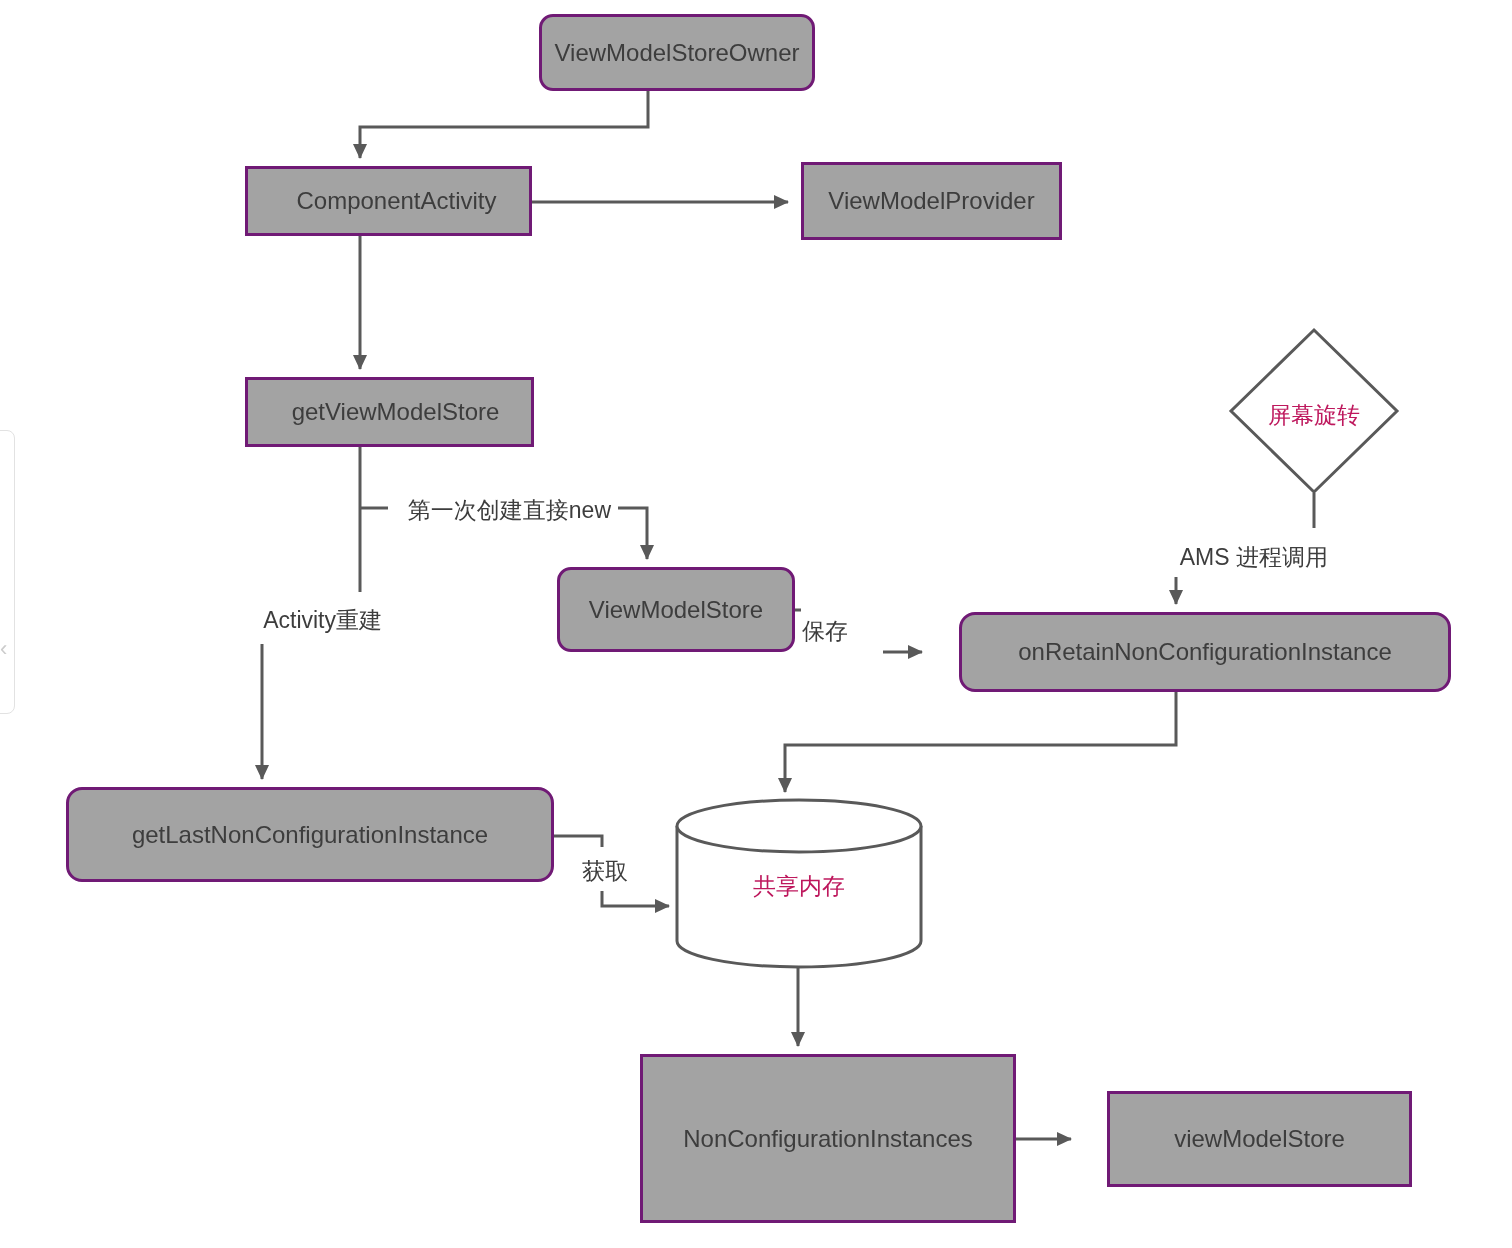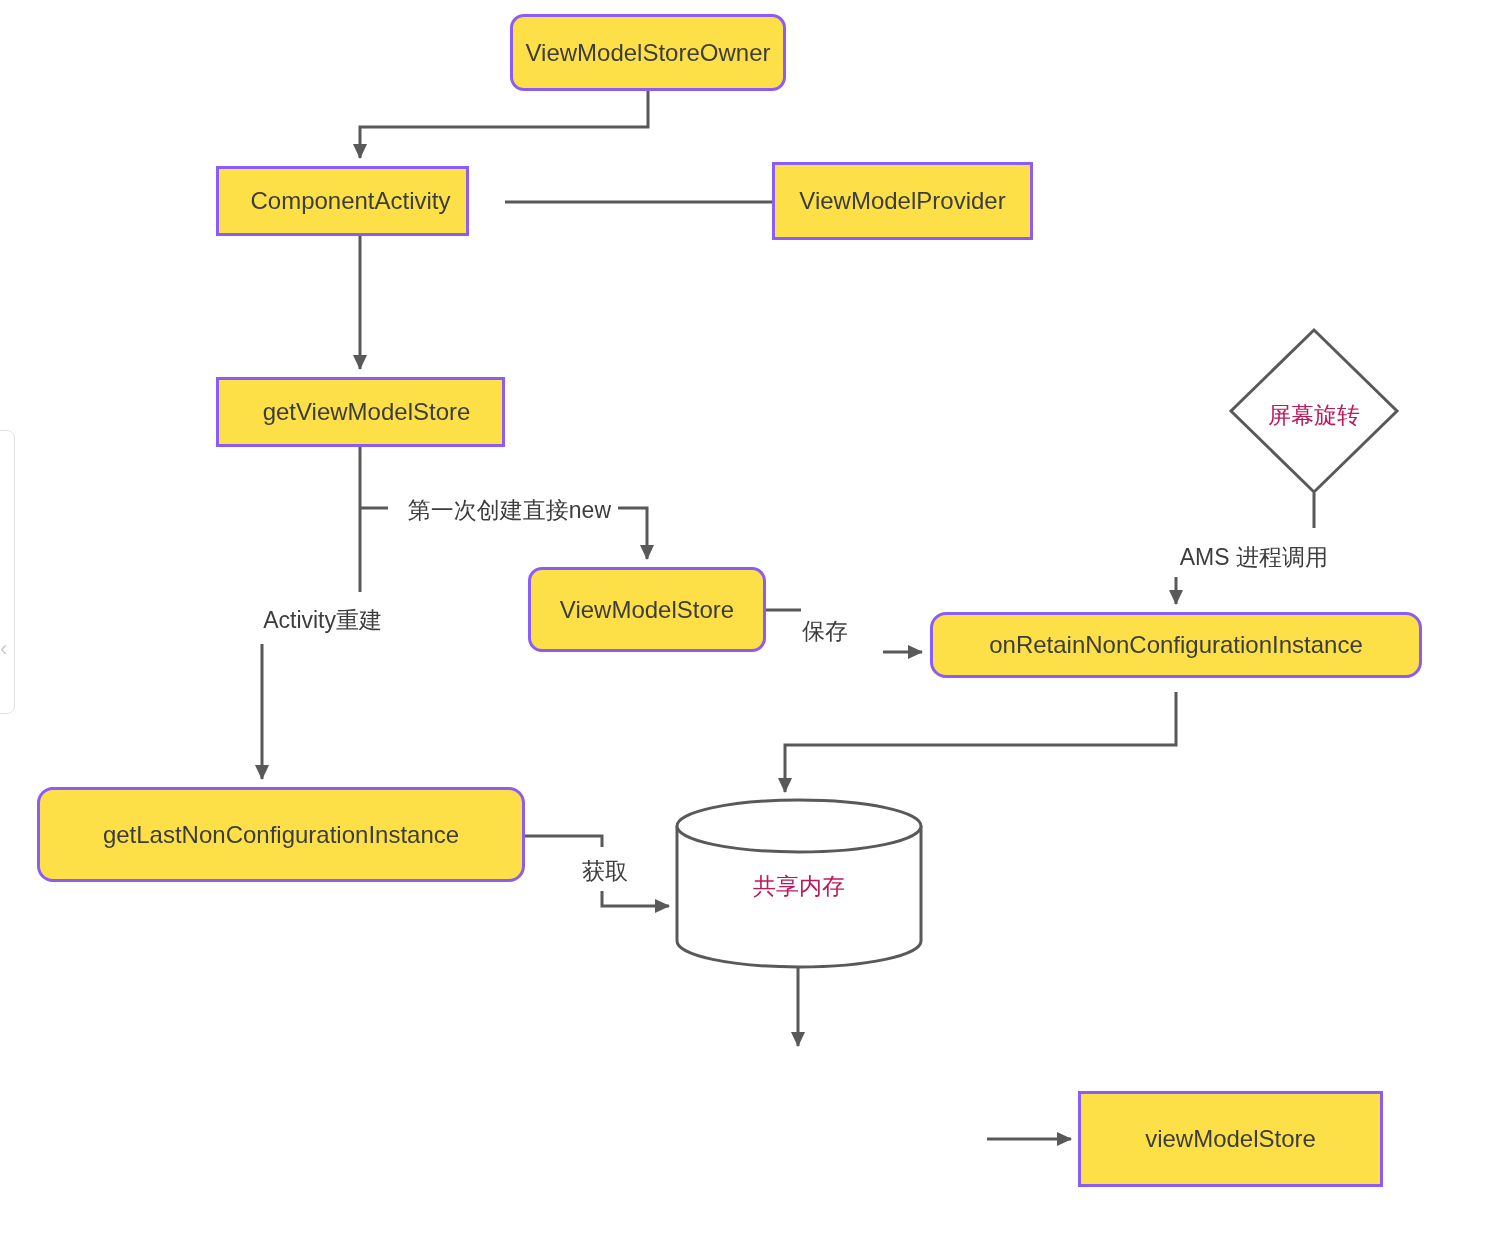--- a/index.html
+++ b/index.html
@@ -7,27 +7,28 @@
     position:relative;
     width:1512px;height:1248px;
     background:#ffffff;
     font-family:"Liberation Sans","DejaVu Sans",sans-serif;
     overflow:hidden;
   }
   .wires{position:absolute;left:0;top:0;width:1512px;height:1248px;}
   .node{
     position:absolute;
     display:flex;align-items:center;justify-content:center;
-    background:#fde047;
-    border:3px solid #8b5cf6;
+    background:#a3a3a3;
+    border:3px solid #701a75;
     color:#3d3d3d;
     font-size:24px;
     text-align:center;
     box-sizing:border-box;
     z-index:2;
+    margin-left:29px;
   }
   .rounded{border-radius:16px;}
   .label{
     position:absolute;
     color:#3d3d3d;
     font-size:23px;
     text-align:right;
     z-index:2;
     white-space:nowrap;
   }
@@ -113,32 +114,33 @@
     <polygon points="1314,330 1397,411 1314,492 1231,411" fill="#ffffff" stroke="#595959" stroke-width="3"></polygon>
 
     <g>
       <path d="M677,826 L677,941 A122,26 0 0 0 921,941 L921,826" fill="#ffffff" stroke="#595959" stroke-width="3"></path>
       <ellipse cx="799" cy="826" rx="122" ry="26" fill="#ffffff" stroke="#595959" stroke-width="3"></ellipse>
     </g>
   </svg>
 
   <div class="node rounded" style="left:510px;top:14px;width:276px;height:77px;border-radius:14px;">ViewModelStoreOwner</div>
 
-  <div class="node" style="left:216px;top:166px;width:253px;height:70px;padding-left:16px;">ComponentActivity</div>
+  <div class="node" style="left:216px;top:166px;width:287px;height:70px;padding-left:16px;">ComponentActivity</div>
 
   <div class="node" style="left:772px;top:162px;width:261px;height:78px;">ViewModelProvider</div>
 
   <div class="node" style="left:216px;top:377px;width:289px;height:70px;padding-left:12px;">getViewModelStore</div>
 
   <div class="node rounded" style="left:528px;top:567px;width:238px;height:85px;border-radius:14px;">ViewModelStore</div>
 
-  <div class="node rounded" style="left:930px;top:612px;width:492px;height:66px;">onRetainNonConfigurationInstance</div>
+  <div class="node rounded" style="left:930px;top:612px;width:492px;height:80px;">onRetainNonConfigurationInstance</div>
 
   <div class="node rounded" style="left:37px;top:787px;width:488px;height:95px;">getLastNonConfigurationInstance</div>
 
+  <div class="node" style="left:611px;top:1054px;width:376px;height:169px;">NonConfigurationInstances</div>
 
   <div class="node" style="left:1078px;top:1091px;width:305px;height:96px;">viewModelStore</div>
 
   <div class="shape-label" style="left:1234px;top:400px;width:160px;">屏幕旋转</div>
 
   <div class="shape-label" style="left:719px;top:871px;width:160px;">共享内存</div>
 
   <div class="label" style="left:391px;top:495px;width:220px;">第一次创建直接new</div>
 
   <div class="label" style="left:250px;top:605px;width:132px;">Activity重建</div>

